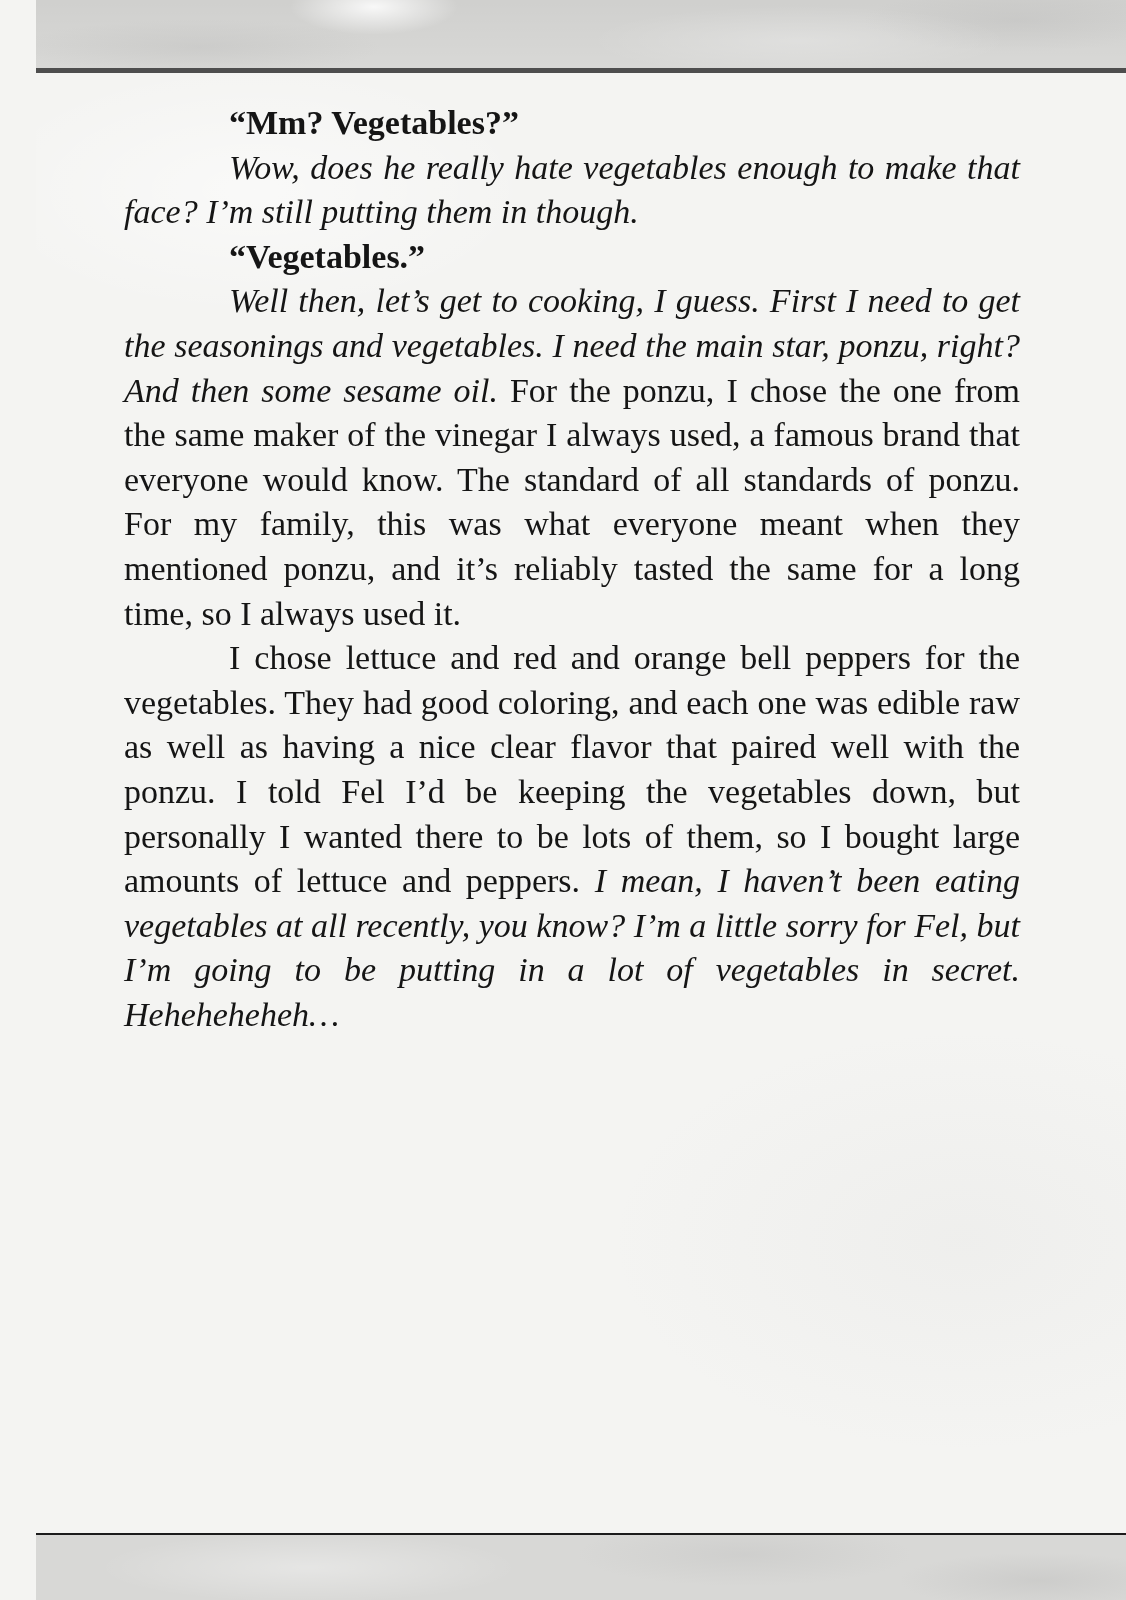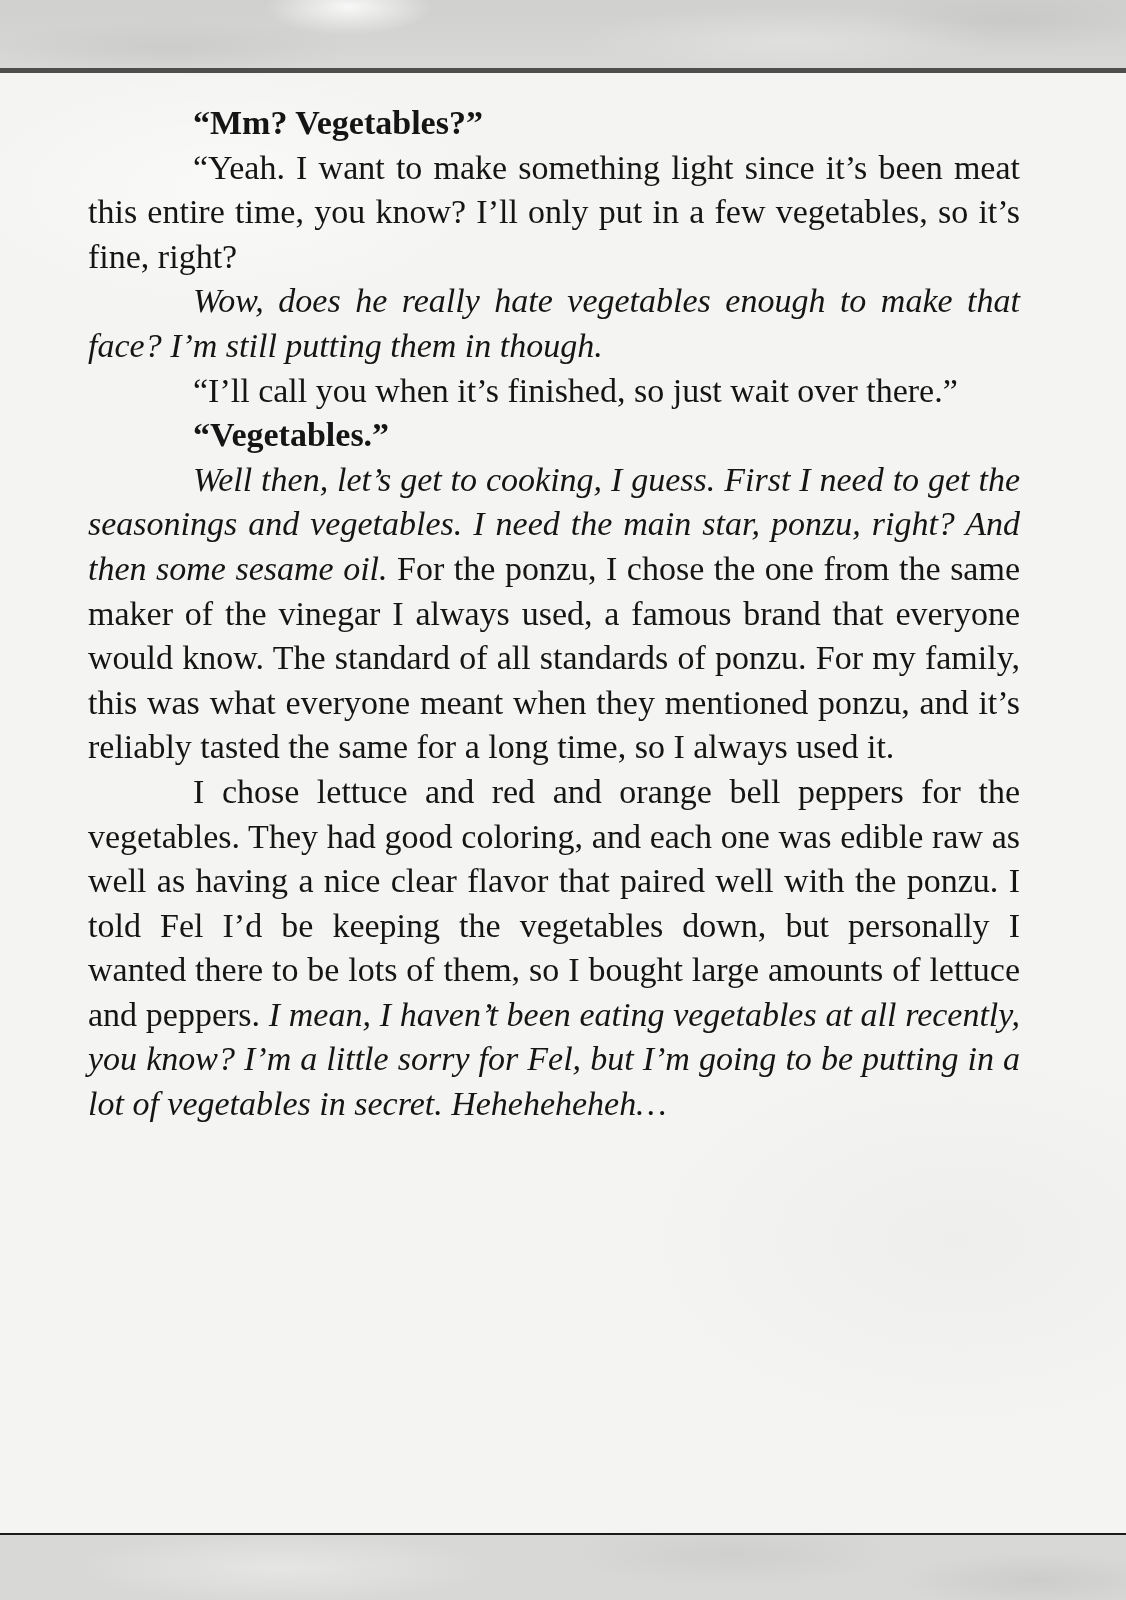--- a/index.html
+++ b/index.html
@@ -14,20 +14,21 @@
   body {
     font-family: "Liberation Serif", "DejaVu Serif", serif;
     background: var(--paper);
   }
   .page {
     position: relative;
     width: 1126px;
     height: 1600px;
     background: var(--paper);
     overflow: hidden;
+    padding-left: 36px;
   }
   .edge {
     width: 100%;
     background-color: var(--edge_band);
     background-image:
       radial-gradient(ellipse 120px 40px at 31% 10%, rgba(255,255,255,0.85), rgba(255,255,255,0) 70%),
       radial-gradient(ellipse 300px 50px at 70% 60%, rgba(255,255,255,0.25), rgba(255,255,255,0) 70%),
       radial-gradient(ellipse 260px 40px at 15% 70%, rgba(160,160,160,0.18), rgba(160,160,160,0) 70%),
       radial-gradient(ellipse 220px 45px at 90% 30%, rgba(165,165,165,0.20), rgba(165,165,165,0) 70%),
       linear-gradient(180deg, rgba(0,0,0,0.04), rgba(0,0,0,0));
@@ -64,23 +65,21 @@
 </head>
 <body>
 
 <div class="page">
   <div class="edge top"></div>
   <div class="rule top-rule"></div>
 
   <main class="body-area">
     <div class="text-block">
       <p><span class="b">“Mm? Vegetables?”</span></p>
-      <p><span>“Yeah. I want to make something light since it’s been meat this entire time, you know? I’ll only put in a few vegetables, so it’s fine, right?</span></p>
       <p><span class="i">Wow, does he really hate vegetables enough to make that face? I’m still putting them in though.</span></p>
-      <p><span>“I’ll call you when it’s finished, so just wait over there.”</span></p>
       <p><span class="b">“Vegetables.”</span></p>
       <p><span class="i">Well then, let’s get to cooking, I guess. First I need to get the seasonings and vegetables. I need the main star, ponzu, right? And then some sesame oil.</span><span> For the ponzu, I chose the one from the same maker of the vinegar I always used, a famous brand that everyone would know. The standard of all standards of ponzu. For my family, this was what everyone meant when they mentioned ponzu, and it’s reliably tasted the same for a long time, so I always used it.</span></p>
       <p><span>I chose lettuce and red and orange bell peppers for the vegetables. They had good coloring, and each one was edible raw as well as having a nice clear flavor that paired well with the ponzu. I told Fel I’d be keeping the vegetables down, but personally I wanted there to be lots of them, so I bought large amounts of lettuce and peppers. </span><span class="i">I mean, I haven’t been eating vegetables at all recently, you know? I’m a little sorry for Fel, but I’m going to be putting in a lot of vegetables in secret. Heheheheheh…</span></p>
     </div>
   </main>
 
   <div class="rule bottom-rule"></div>
   <div class="edge bottom"></div>
 </div>
 

